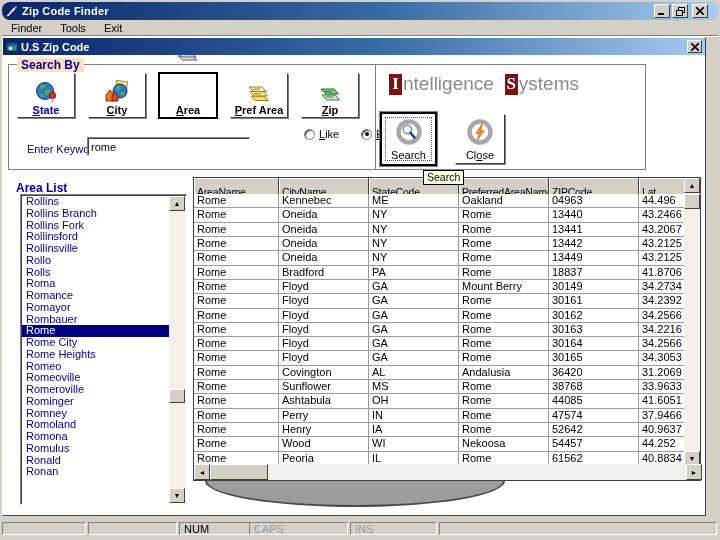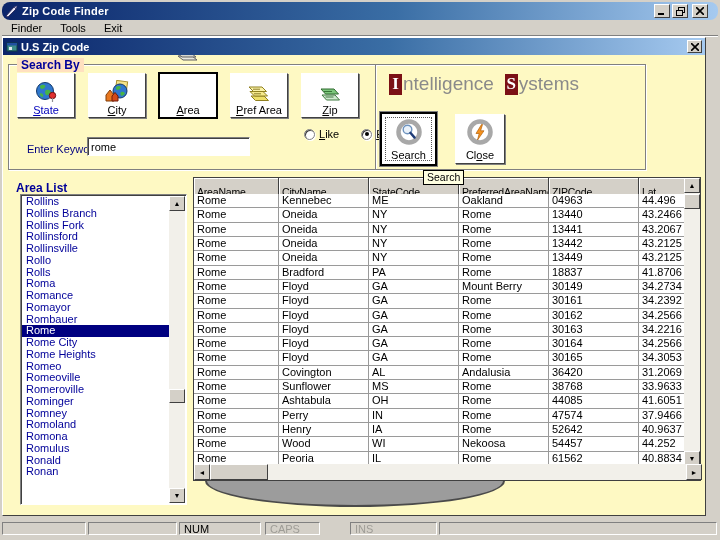--- a/index.html
+++ b/index.html
@@ -40,21 +40,21 @@
     border-top:1px solid #fff; border-left:1px solid #fff;
     border-right:1px solid #404040; border-bottom:1px solid #404040;
   }
   .child-titlebar{
     height:17px; background:linear-gradient(to right,#0A246A,#3A6EA5 55%,#A6CAF0);
     display:flex; align-items:center; padding:0 3px; color:#fff; position:relative;
   }
   .child-titlebar .ttl{ font-weight:bold; margin-left:3px; }
   .child-close{ position:absolute; right:3px; top:2px; width:15px; height:13px; }
   .child-client{
-    position:relative; width:100%; height:460px; background:#fef9c3; overflow:hidden;
+    position:relative; width:100%; height:460px; background:#ffffff; overflow:hidden;
   }
 
   
   .groupbox{
     position:absolute; left:5px; top:9px; width:638px; height:106px;
     border:1px solid #808080; box-shadow:1px 1px 0 #fff inset, 1px 1px 0 #fff;
   }
   .groupbox .caption{
     position:absolute; top:-7px; left:8px; background:#FFE0C0; padding:0 4px;
     color:#000099; font-weight:bold; font-size:12px;
@@ -64,21 +64,21 @@
   .typebtn-row{ position:absolute; left:8px; top:8px; display:flex; gap:13px; }
   .typebtn{
     width:58px; height:45px; background:#fff; text-align:center;
     border-top:1px solid #fff; border-left:1px solid #fff;
     border-right:1px solid #404040; border-bottom:1px solid #404040;
     box-shadow:1px 1px 0 #808080;
     display:flex; flex-direction:column; align-items:center; justify-content:flex-end; padding-bottom:1px;
   }
   .typebtn.active{ border:1px solid #000; box-shadow:0 0 0 1px #000;gap:43px; }
   .typebtn .ticon{ height:24px; display:flex; align-items:center; }
-  .typebtn .tlabel{ font-size:11px; line-height:12px; }
+  .typebtn .tlabel{ font-size:11px; line-height:12px;font-weight:bold; }
   .typebtn:first-child .tlabel{ color:#0000BB; }
 
   .kw-label{ position:absolute; left:18px; top:78px; color:#000080; }
   .kw-input{
     position:absolute; left:78px; top:72px; width:163px; height:19px;
     background:#fff; font-family:"Liberation Sans",sans-serif; font-size:11px; padding:2px 3px;
     border-top:1px solid #808080; border-left:1px solid #808080;
     border-bottom:1px solid #fff; border-right:1px solid #fff;
     box-shadow:inset 1px 1px 0 #404040; outline:none;
   }
@@ -555,16 +555,16 @@
       </div>
     </div>
 
   </div>
 </div>
 
 <div class="statusbar">
   <span class="spanel" style="left:0;width:84px"></span>
   <span class="spanel" style="left:86px;width:89px"></span>
   <span class="spanel" style="left:177px;width:82px">NUM</span>
-  <span class="spanel dim" style="left:263px;width:55px">CAPS</span>
+  <span class="spanel dim" style="left:247px;width:99px">CAPS</span>
   <span class="spanel dim" style="left:348px;width:87px">INS</span>
   <span class="spanel" style="left:437px;width:278px"></span>
 </div>
 
 </body></html>

